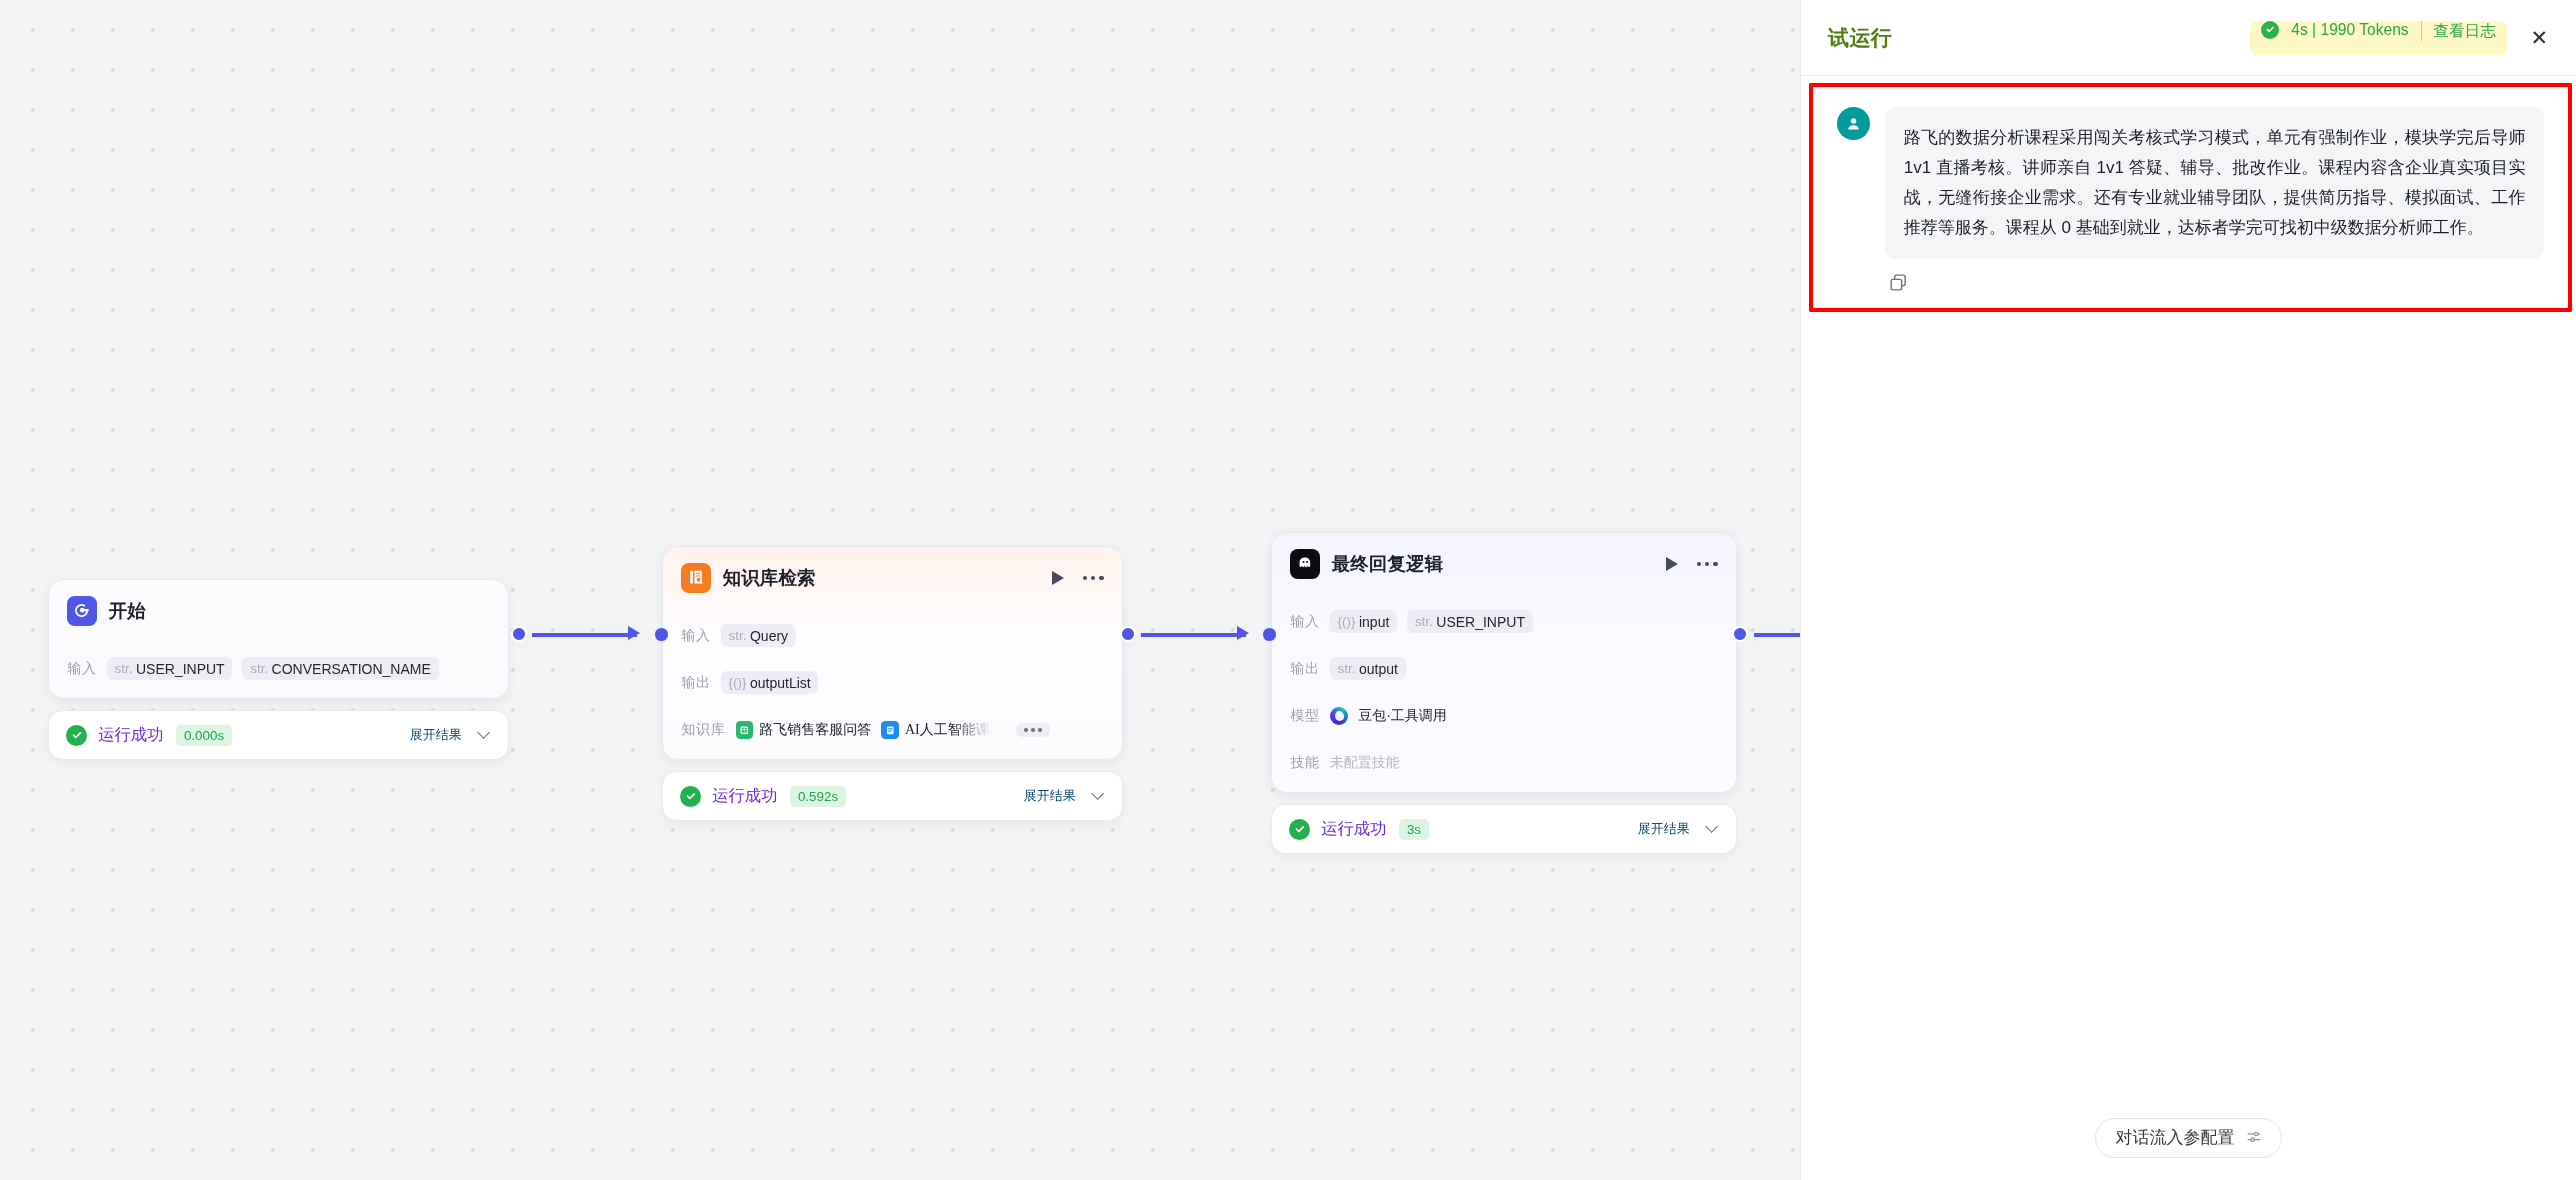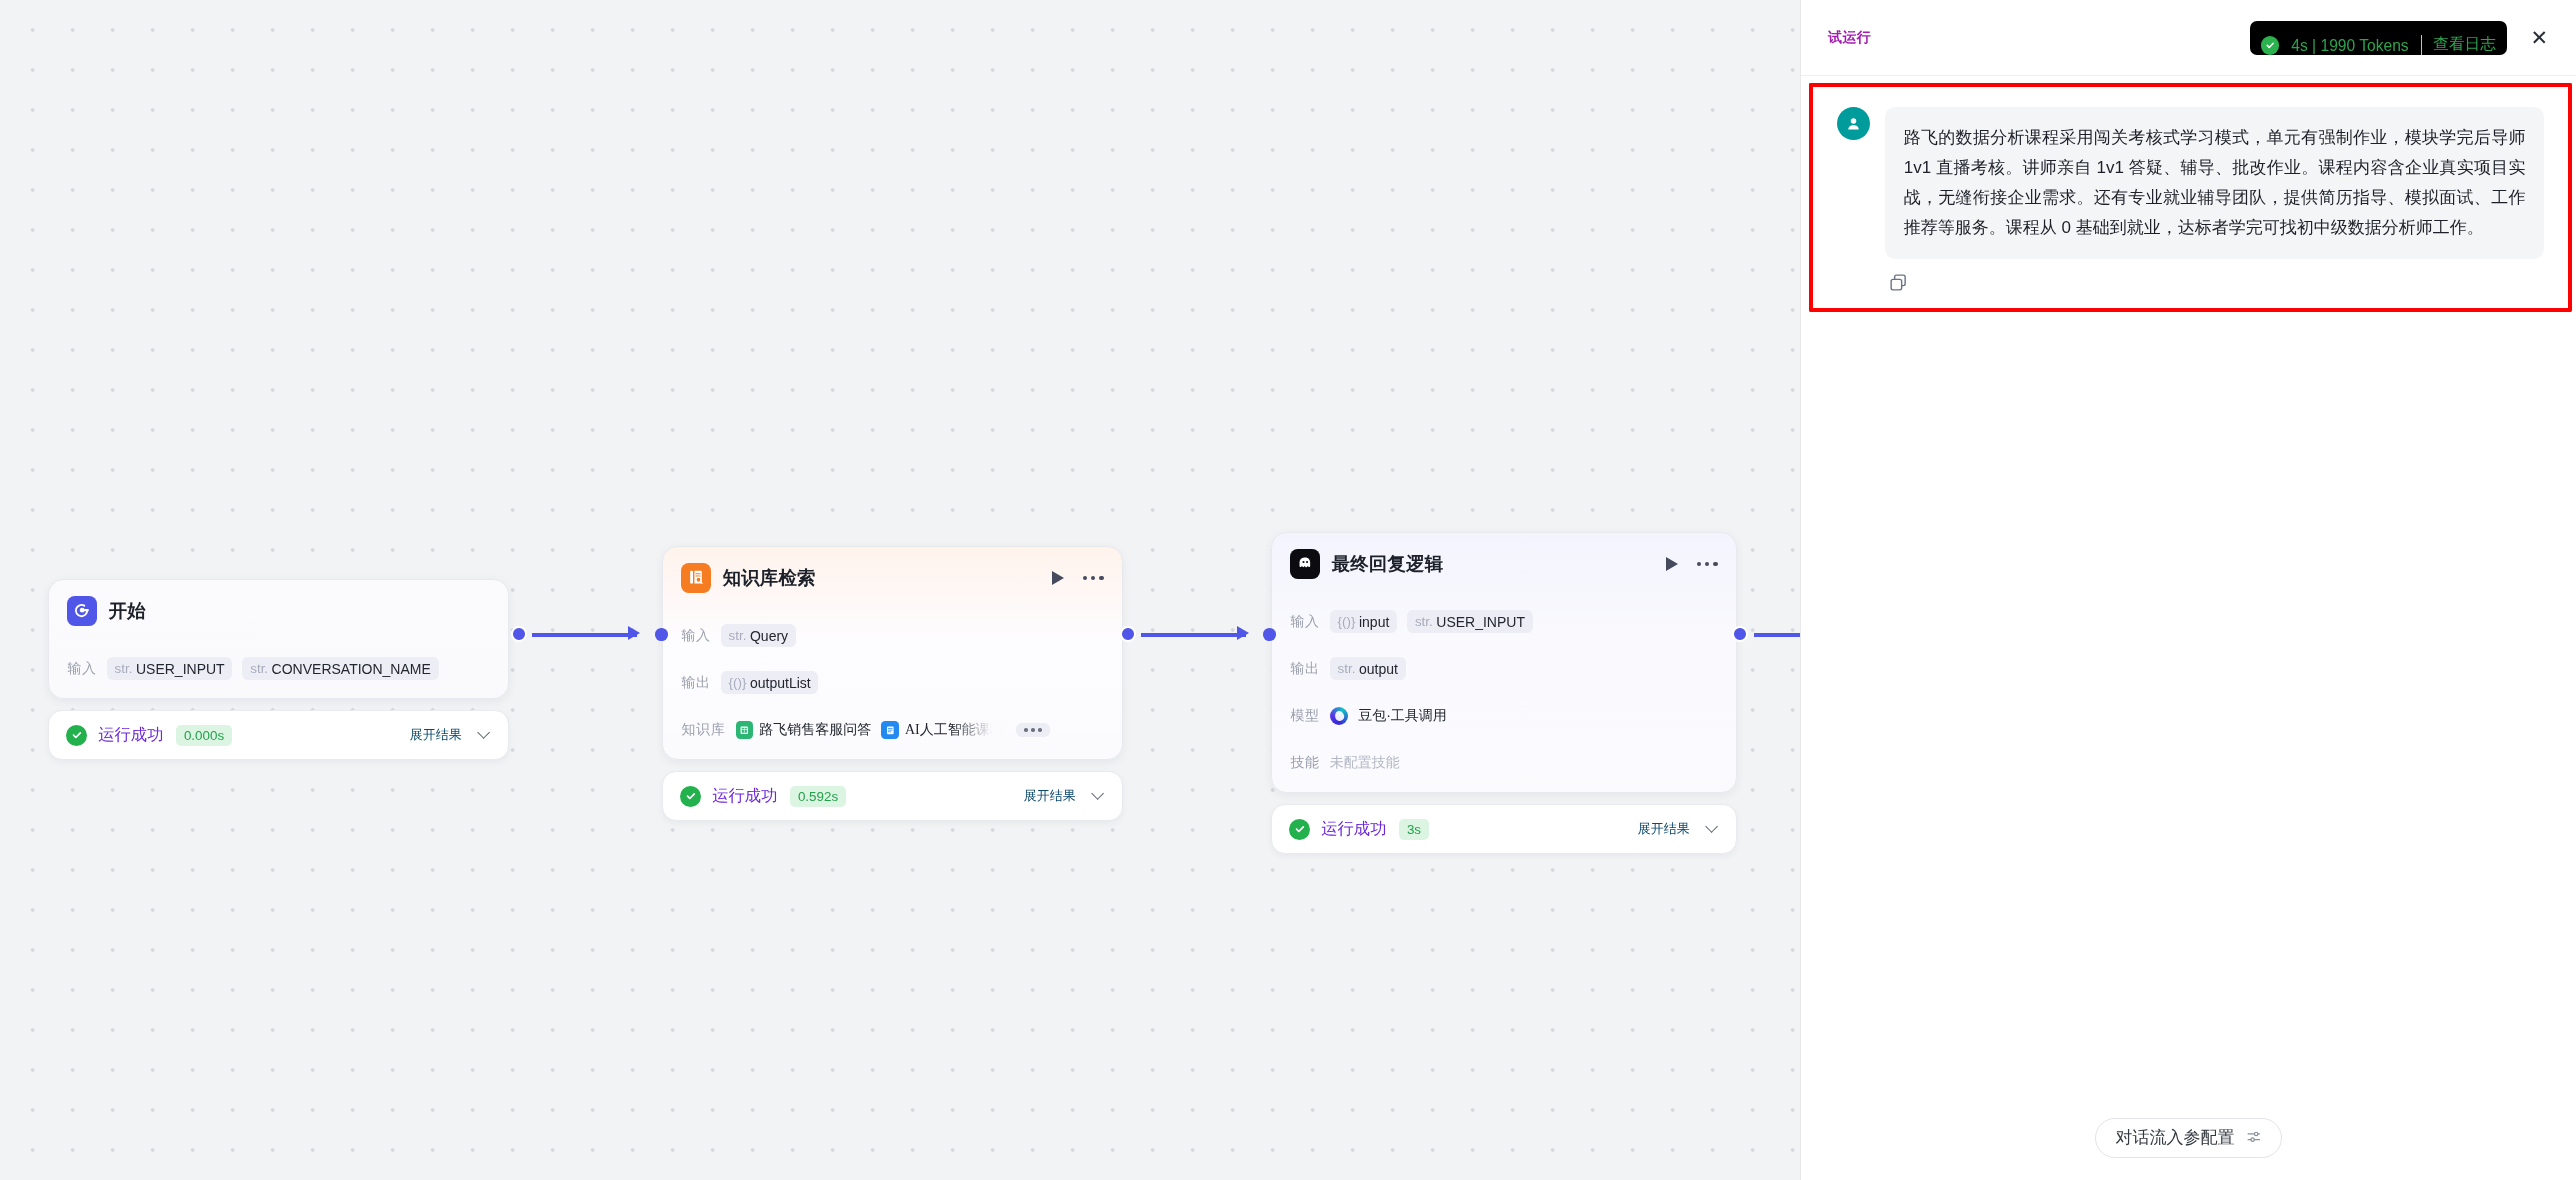--- a/index.html
+++ b/index.html
@@ -166,25 +166,25 @@
     background: #FFFFFF;
     border-left: 0.7px solid #E6E8EC;
     display: flex; flex-direction: column;
   }
   .panel-head {
     height: 76px; flex: none;
     display: flex; align-items: center;
     padding: 0 22.6px 0 27px;
     border-bottom: 0.7px solid #EEEFF2;
   }
-  .panel-title { font-size: 14px; font-weight: 700; color: #a21caf; letter-spacing: 0.4px; }
+  .panel-title { font-size: 21px; font-weight: 700; color: #4d7c0f; letter-spacing: 0.4px; }
   .run-badge {
     margin-left: auto;
-    background: #000000; border-radius: 7px;
-    height: 34px; display: flex; align-items: flex-end; padding: 0 11.3px; gap: 12px;
+    background: #fef9c3; border-radius: 7px;
+    height: 34px; display: flex; align-items: flex-start; padding: 0 11.3px; gap: 12px;
   }
   .run-badge .chk {
     width: 18.4px; height: 18.4px; border-radius: 50%; background: #2CB14F;
     display: flex; align-items: center; justify-content: center; flex: none;
   }
   .run-stat { font-size: 15.6px; color: #2FA24F; white-space: nowrap; }
   .badge-sep { width: 0.7px; height: 20px; background: #9ED8AD; }
   .view-log { font-size: 15.6px; color: #2FA24F; white-space: nowrap; cursor: pointer; }
   .close-x {
     margin-left: 18.4px; width: 28px; height: 28px;

